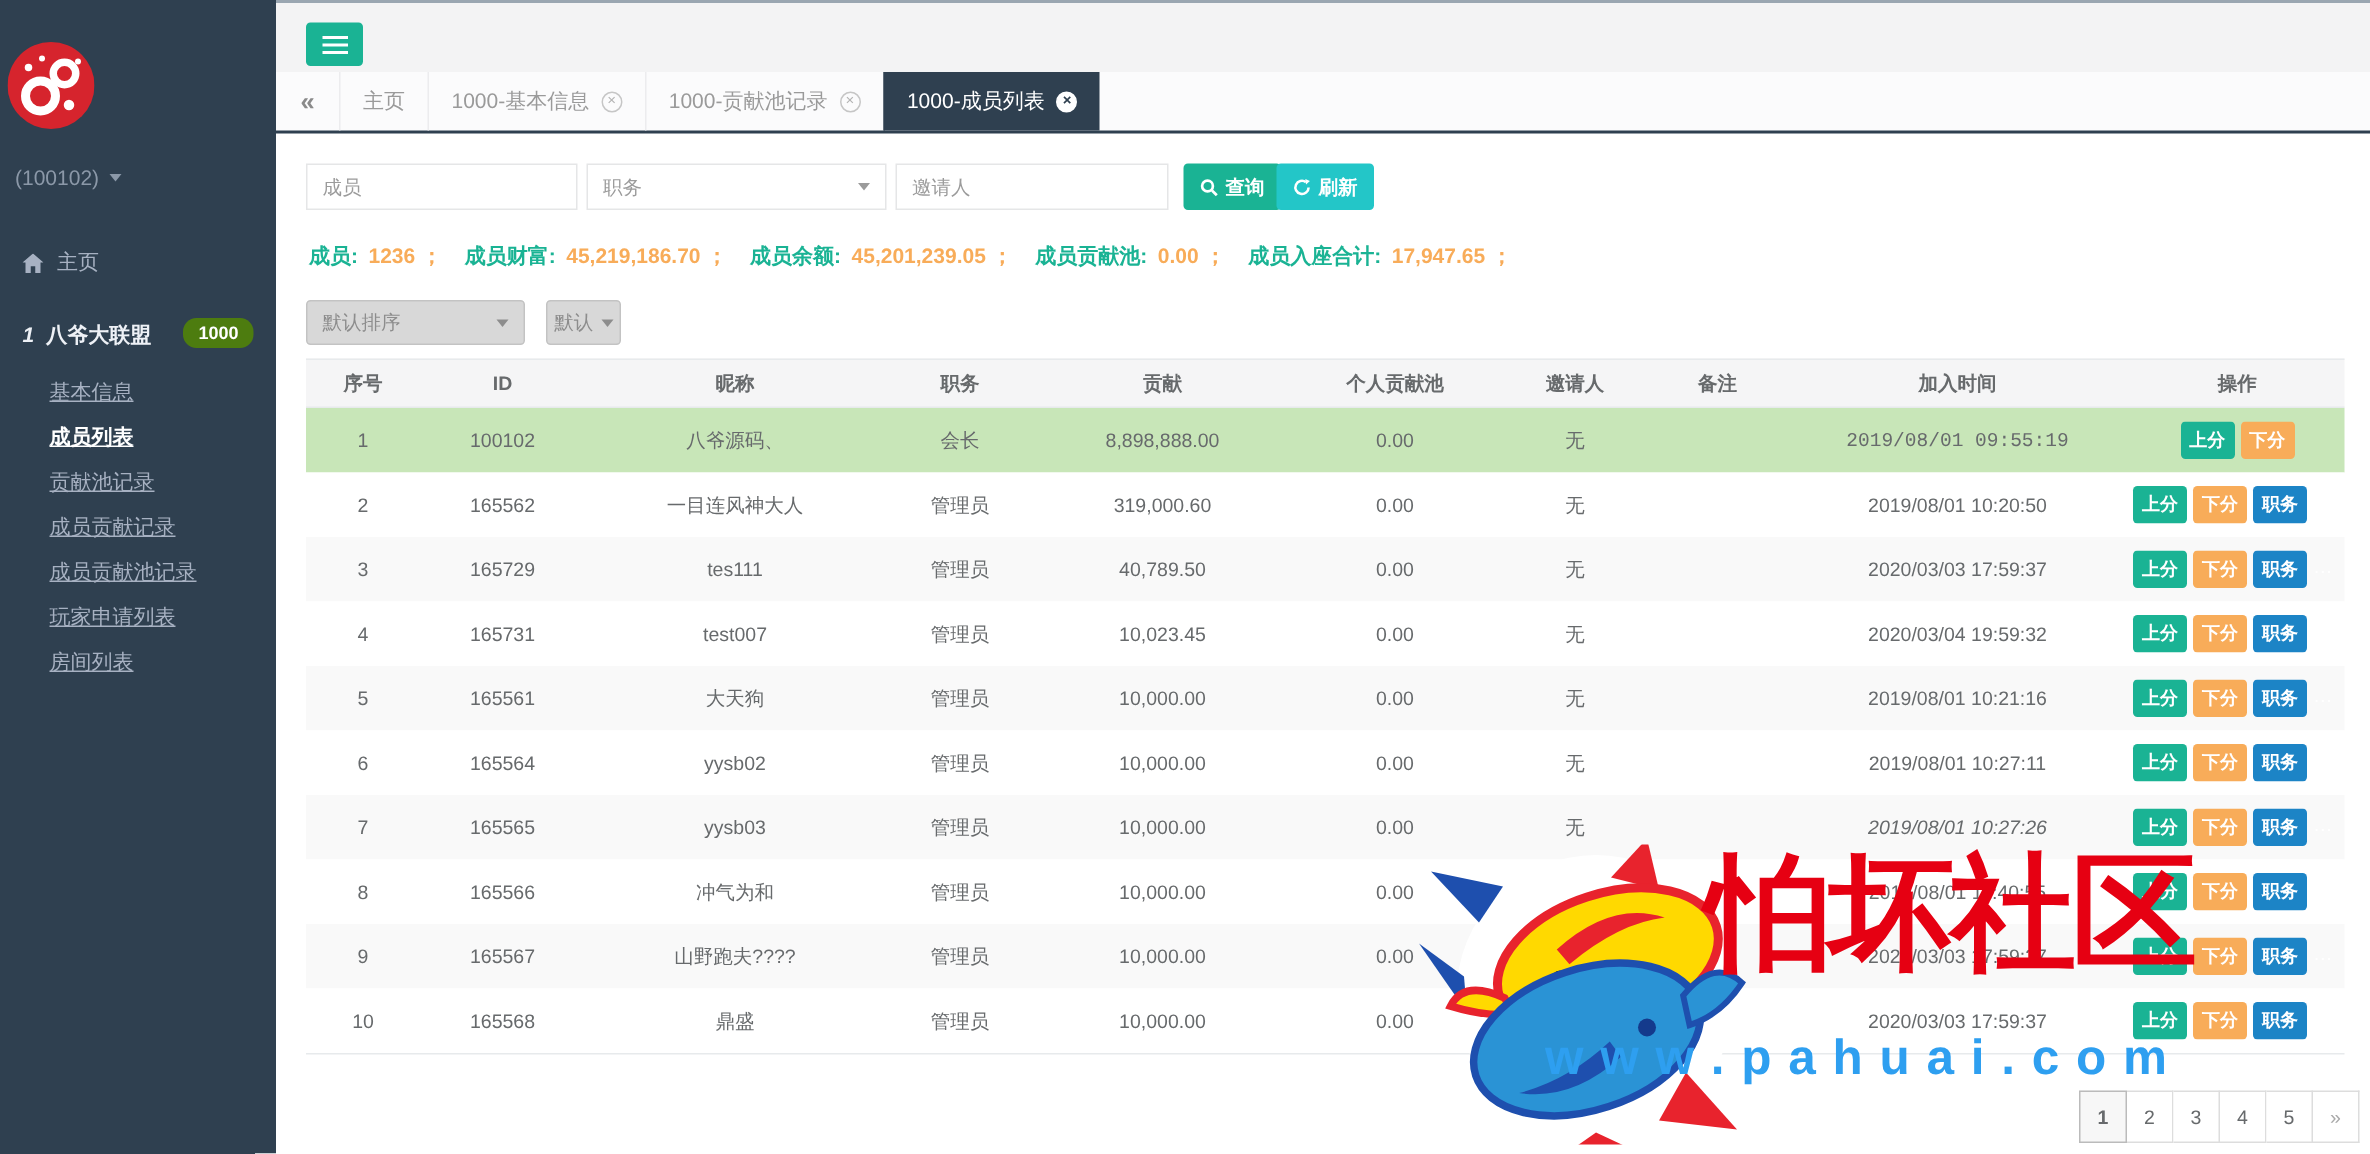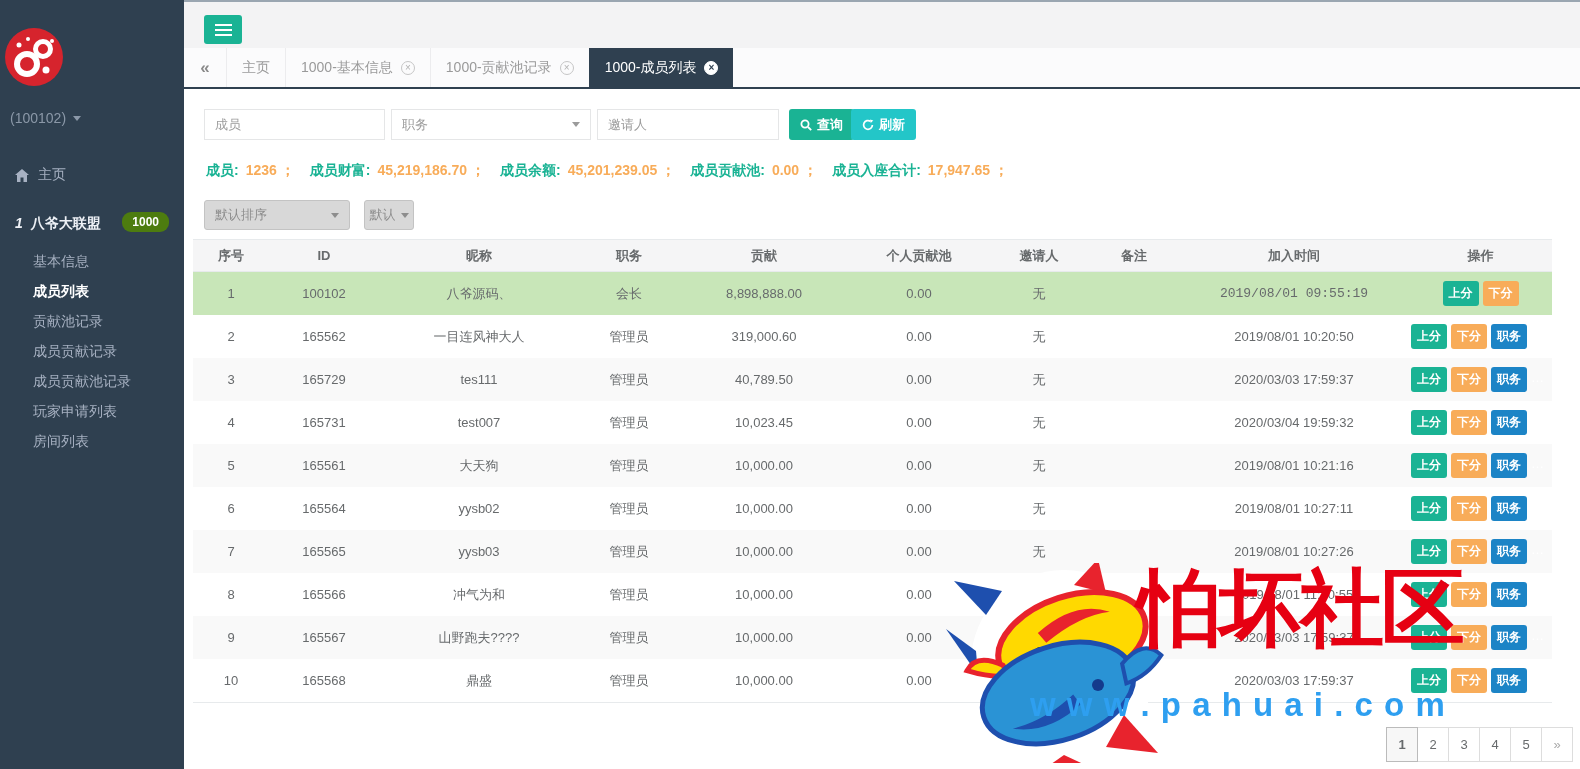--- a/index.html
+++ b/index.html
@@ -8,21 +8,21 @@
   
   .sidebar{position:absolute;left:0;top:0;width:184px;height:769px;background:#2f4050;}
   .logo{position:absolute;left:5px;top:28px;width:58px;height:58px;}
   .uid{position:absolute;left:10px;top:110px;color:#8b98a8;font-size:14px;cursor:pointer;display:flex;align-items:center;gap:7px;}
   .caret{display:inline-block;width:0;height:0;border-left:4px solid transparent;border-right:4px solid transparent;border-top:5px solid #8b98a8;}
   .home{position:absolute;left:15px;top:166px;color:#a7b1c2;font-size:14px;display:flex;align-items:center;gap:9px;cursor:pointer;}
   .group{position:absolute;left:15px;top:215px;width:156px;color:#eef1f6;font-size:14px;font-weight:bold;cursor:pointer;}
   .group .gidx{font-style:italic;margin-right:8px;}
   .badge{position:absolute;right:2px;top:-3px;background:#4d7c0f;color:#fff;font-size:12px;font-weight:bold;padding:3px 10px;border-radius:9px;}
   #side-menu{position:absolute;left:0;top:246px;width:184px;}
-  .snav{height:30px;line-height:30px;padding-left:33px;color:#a7b1c2;font-size:14px;cursor:pointer;}
+  .snav{height:30px;line-height:30px;padding-left:33px;color:#a7b1c2;font-size:14px;cursor:pointer;text-decoration:underline;}
   .snav.active{color:#ffffff;font-weight:bold;}
   
   .main{position:absolute;left:184px;top:0;width:1396px;height:769px;background:#fff;border-top:2px solid #9aa6b1;box-sizing:border-box;}
   .topstrip{position:absolute;left:0;top:0;width:100%;height:46px;background:#f3f3f4;}
   .burger{position:absolute;left:20px;top:13px;width:38px;height:29px;background:#1ab394;border:none;border-radius:3px;
           display:flex;flex-direction:column;justify-content:center;align-items:center;gap:3px;cursor:pointer;}
   .burger i{display:block;width:17px;height:2px;background:#fff;}
   .tabbar{position:absolute;left:0;top:46px;width:100%;height:41px;background:#fbfbfc;border-bottom:2px solid #2f4050;box-sizing:border-box;display:flex;align-items:stretch;}
   .tab-collapse{width:42px;display:flex;align-items:center;justify-content:center;color:#8a8a8a;font-size:17px;font-weight:bold;cursor:pointer;}
   .tab{display:flex;align-items:center;gap:8px;padding:0 15px;font-size:14px;color:#9a9a9a;border-left:1px solid #ececee;cursor:pointer;}
@@ -46,21 +46,21 @@
   .sv{color:#f8ac59;margin-left:7px;}
   .sep{margin:0 15px 0 4px;}
   
   .graybox{position:absolute;top:198px;height:30px;background:#d8d8d8;border:1px solid #c3c3c3;border-radius:3px;color:#8d8d8d;
            font-size:13px;display:flex;align-items:center;box-sizing:border-box;cursor:pointer;}
   #sort-select{left:20px;width:146px;justify-content:space-between;padding:0 10px;}
   #sort-select .caret{border-top-color:#8d8d8d;}
   #sort-order{left:180px;width:50px;justify-content:center;gap:5px;}
   #sort-order .caret{border-top-color:#8d8d8d;}
   
-  .table{position:absolute;left:9px;top:237px;width:1359px;border-bottom:1px solid #e7eaec;}
+  .table{position:absolute;left:20px;top:237px;width:1359px;border-bottom:1px solid #e7eaec;}
   .thead{display:flex;height:33px;align-items:center;background:#f5f5f6;border-top:1px solid #e7eaec;border-bottom:1px solid #e7eaec;
          font-weight:bold;color:#676a6c;font-size:13px;box-sizing:border-box;}
   .th{text-align:center;}
   .tr{display:flex;height:43px;align-items:center;font-size:13px;color:#676a6c;background:#fff;}
   .tr.stripe{background:#f9f9f9;}
   .tr.hl{background:#c8e6b8;}
   .td{text-align:center;overflow:hidden;text-overflow:ellipsis;white-space:nowrap;}
   .abtn{display:inline-block;min-width:24px;padding:4px 6px;margin:0 2px;border-radius:3px;color:#fff;font-size:12px;font-weight:bold;cursor:pointer;}
   
   #pager{position:absolute;left:1202px;top:725px;display:flex;}
@@ -261,21 +261,21 @@
         </div>
         <div class="tr stripe">
           <div class="td" style="width: 76px;">7</div>
           <div class="td" style="width: 110px;">165565</div>
           <div class="td" style="width: 200px;">yysb03</div>
           <div class="td" style="width: 100px;">管理员</div>
           <div class="td" style="width: 170px;">10,000.00</div>
           <div class="td" style="width: 140px;">0.00</div>
           <div class="td" style="width: 100px;">无</div>
           <div class="td" style="width: 90px;"></div>
-          <div class="td" style="width: 230px;">2019/08/01 10:27:26</div>
+          <div class="td" style="width: 230px; font-style: italic;">2019/08/01 10:27:26</div>
           <div class="td" style="width: 143px;"><span class="abtn" style="background: rgb(26, 179, 148);">上分</span><span class="abtn" style="background: rgb(248, 172, 89);">下分</span><span class="abtn" style="background: rgb(28, 132, 198);">职务</span><span class="abtn" style="background: rgb(237, 85, 101);">踢出</span></div>
         </div>
         <div class="tr">
           <div class="td" style="width: 76px;">8</div>
           <div class="td" style="width: 110px;">165566</div>
           <div class="td" style="width: 200px;">冲气为和</div>
           <div class="td" style="width: 100px;">管理员</div>
           <div class="td" style="width: 170px;">10,000.00</div>
           <div class="td" style="width: 140px;">0.00</div>
           <div class="td" style="width: 100px;">无</div>

